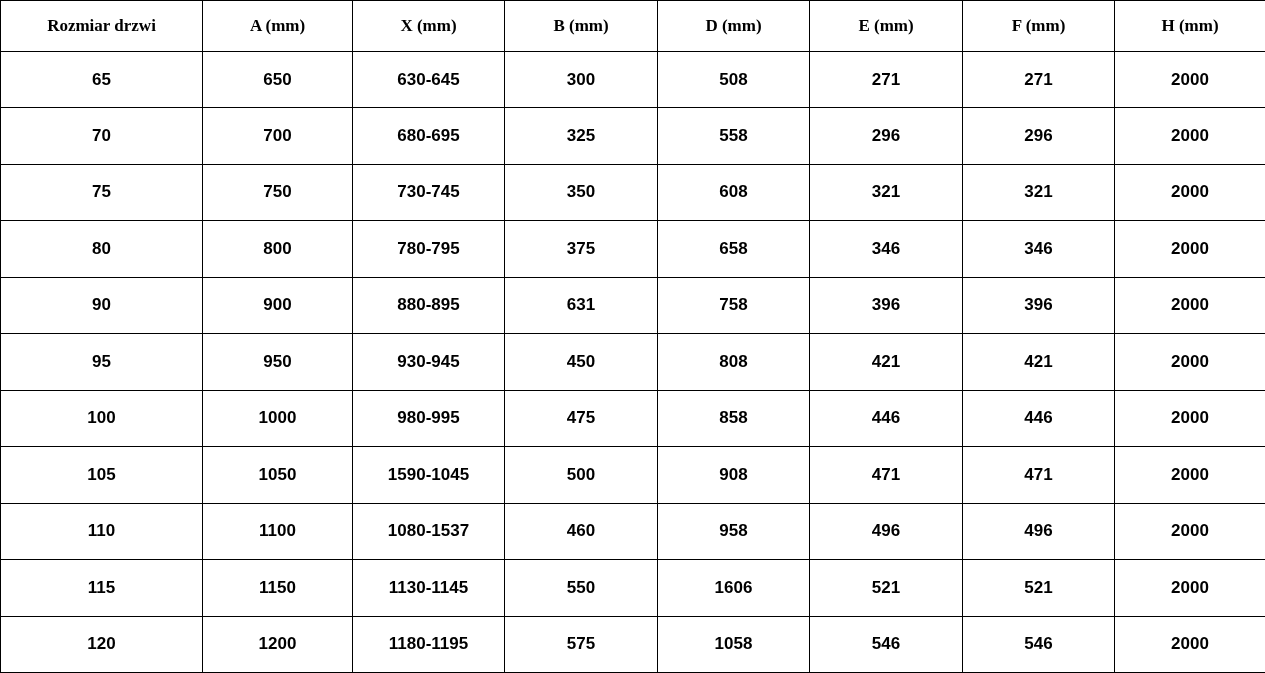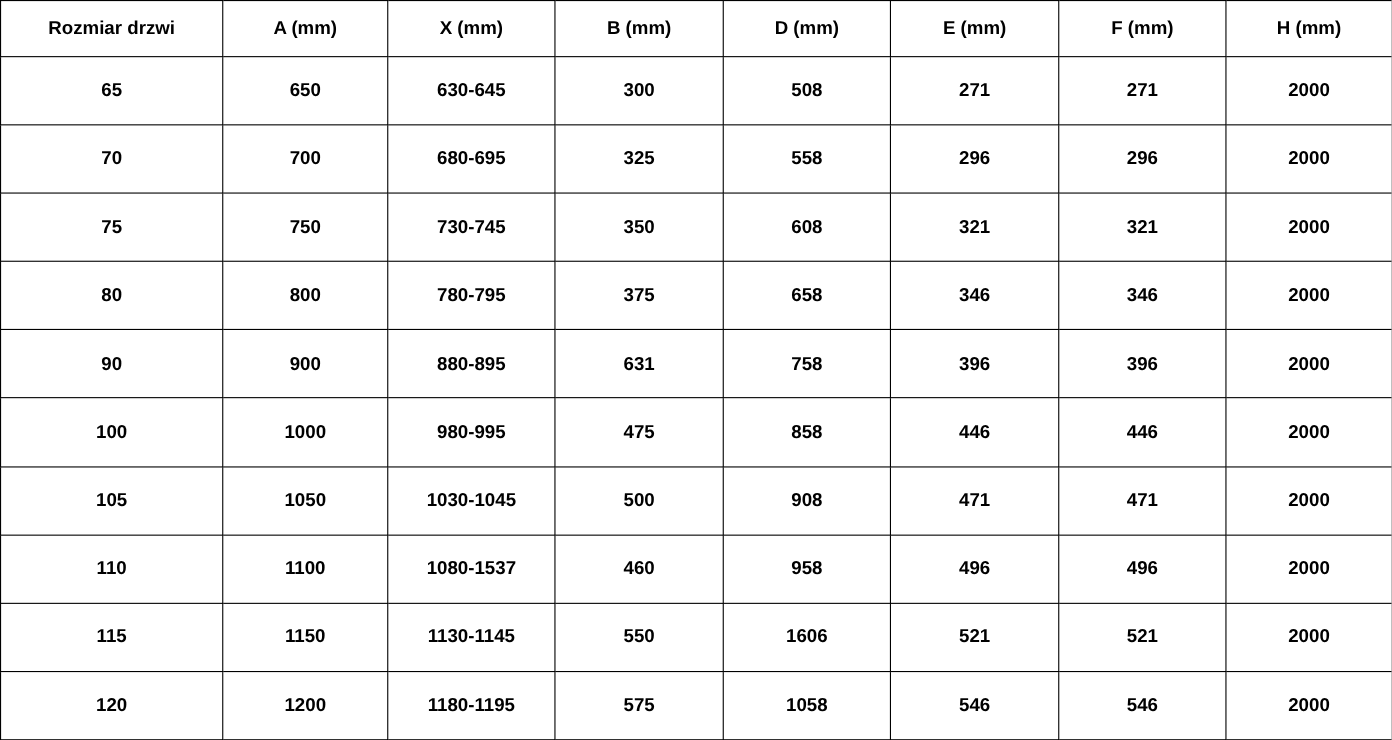--- a/index.html
+++ b/index.html
@@ -31,20 +31,21 @@
     text-align: center;
     vertical-align: middle;
     font-size: 17px;
     padding: 0;
     line-height: 1.2;
   }
   table.spec-table th {
     font-weight: bold;
     font-size: 17px;
     height: 50px;
+    font-family: Liberation Serif, serif;
   }
   table.spec-table td {
     font-weight: bold;
     height: 48px;
   }
   
   col.c0 { width: 202px; }
   col.c1 { width: 150px; }
   col.c2 { width: 152px; }
   col.c3 { width: 153px; }
@@ -125,33 +126,43 @@
         <td>90</td>
         <td>900</td>
         <td>880-895</td>
         <td>631</td>
         <td>758</td>
         <td>396</td>
         <td>396</td>
         <td>2000</td>
       </tr>
       <tr>
+        <td>95</td>
+        <td>950</td>
+        <td>930-945</td>
+        <td>450</td>
+        <td>808</td>
+        <td>421</td>
+        <td>421</td>
+        <td>2000</td>
+      </tr>
+      <tr>
         <td>100</td>
         <td>1000</td>
         <td>980-995</td>
         <td>475</td>
         <td>858</td>
         <td>446</td>
         <td>446</td>
         <td>2000</td>
       </tr>
       <tr>
         <td>105</td>
         <td>1050</td>
-        <td>1030-1045</td>
+        <td>1590-1045</td>
         <td>500</td>
         <td>908</td>
         <td>471</td>
         <td>471</td>
         <td>2000</td>
       </tr>
       <tr>
         <td>110</td>
         <td>1100</td>
         <td>1080-1537</td>

